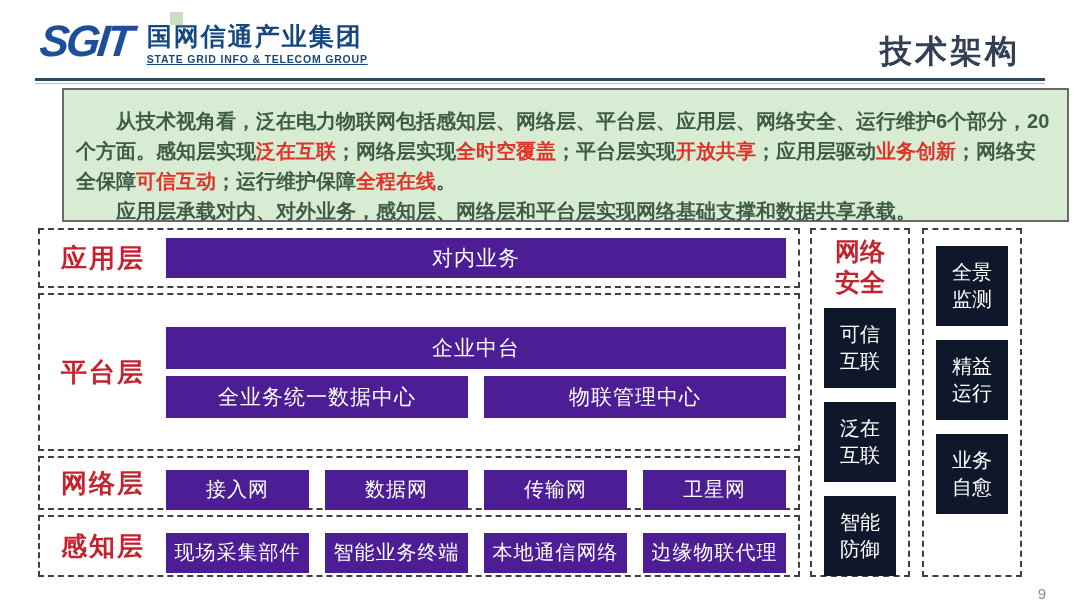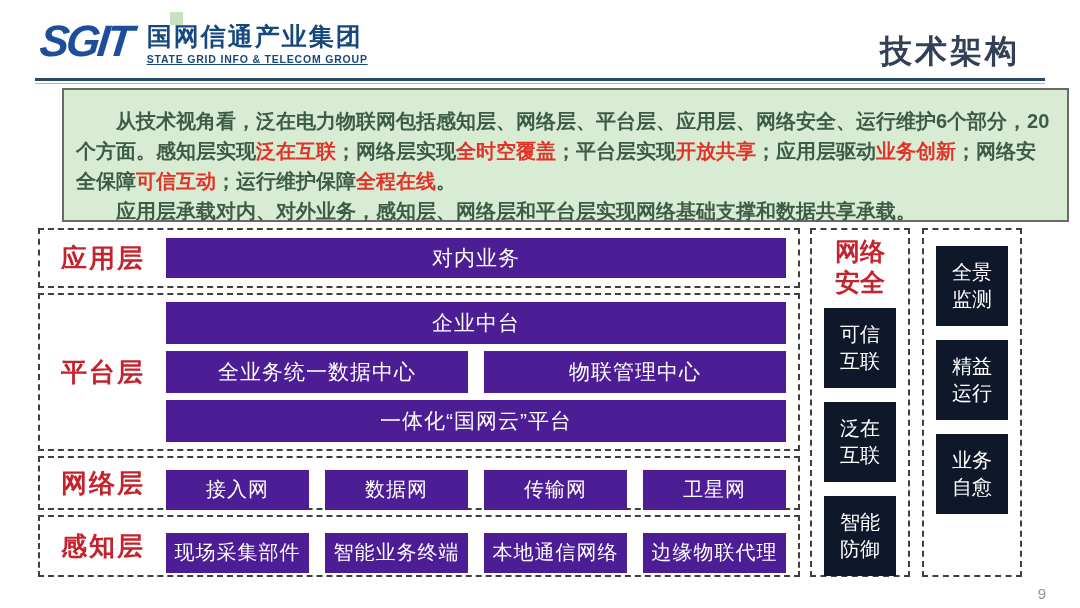--- a/index.html
+++ b/index.html
@@ -112,23 +112,20 @@
   <div class="dashed layer" id="layer-platform">
     <div class="layer-label">平台层</div>
     <div class="platform-content">
       <div class="prow">
         <div class="tealbox">企业中台</div>
       </div>
       <div class="prow">
         <div class="tealbox">全业务统一数据中心</div>
         <div class="tealbox">物联管理中心</div>
       </div>
-      <div class="prow">
-        <div class="tealbox">一体化“国网云”平台</div>
-      </div>
     </div>
   </div>
 
   <div class="dashed layer" id="layer-network">
     <div class="layer-label">网络层</div>
     <div class="layer-content">
       <div class="tealbox">接入网</div>
       <div class="tealbox">数据网</div>
       <div class="tealbox">传输网</div>
       <div class="tealbox">卫星网</div>

